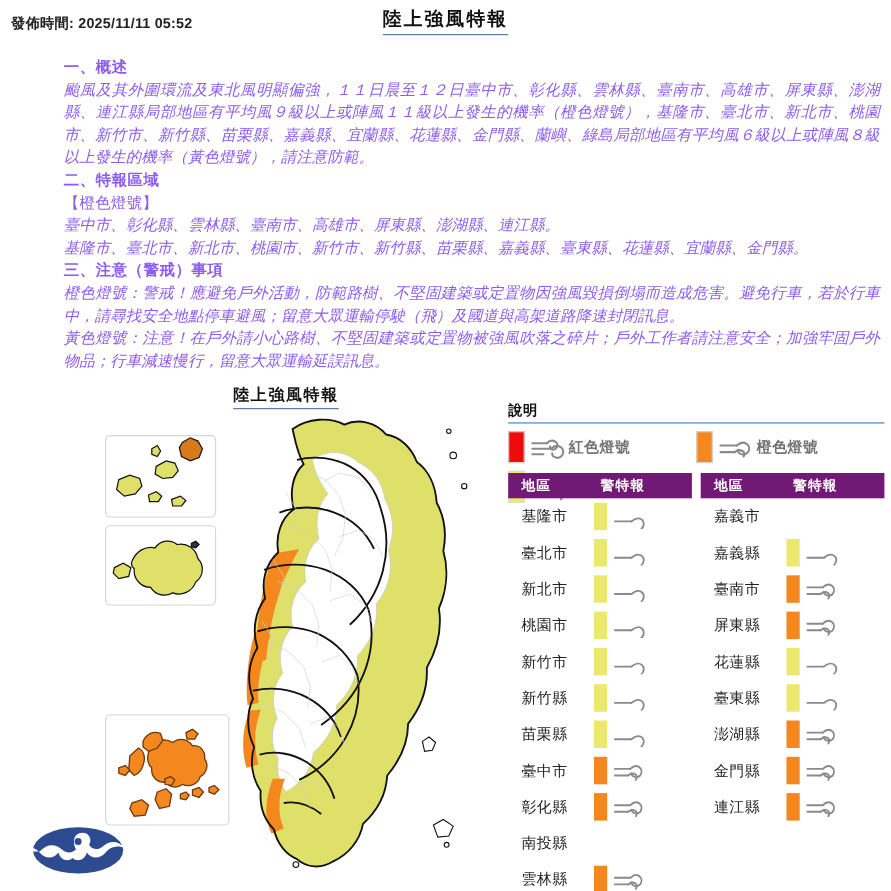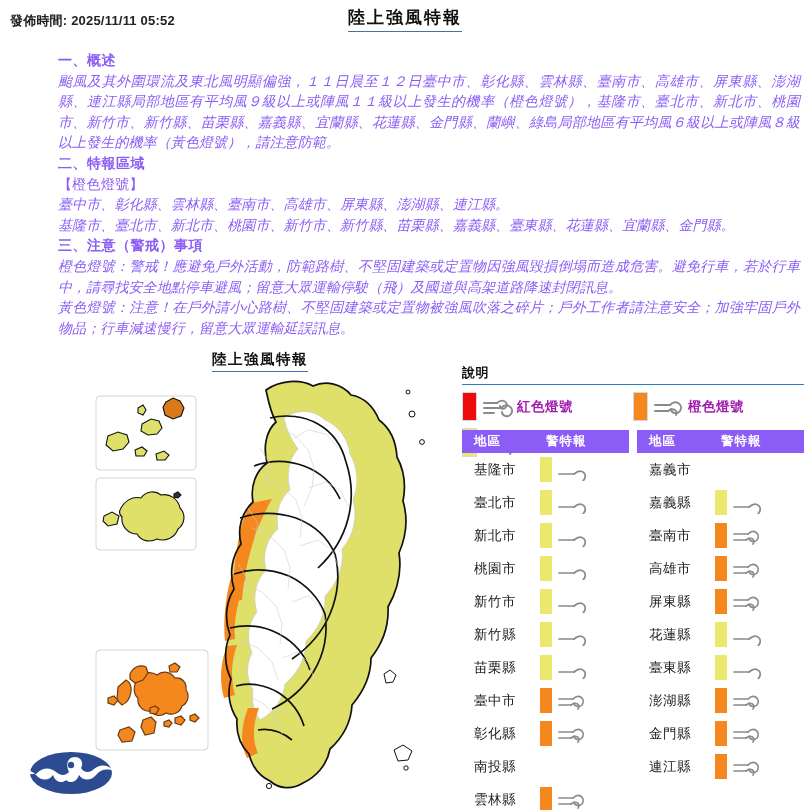--- a/index.html
+++ b/index.html
@@ -57,27 +57,27 @@
   .legend{position:absolute;left:462px;top:364px;width:342px;}
   .legend-title{
     font-size:13px;font-weight:bold;color:#111;padding-bottom:2px;
     border-bottom:1.3px solid #2e7cc4;letter-spacing:.5px;
   }
   .legend-rows{margin-top:7px;}
   .legend-row{display:flex;align-items:center;margin-bottom:7px;}
   .legend-item{display:flex;align-items:center;width:171px;}
   .swatch{width:13px;height:27px;border:1px solid #d9d9d9;flex:0 0 auto;}
   .legend-icon{width:34px;height:24px;margin-left:4px;flex:0 0 auto;}
-  .legend-label{font-size:13.5px;font-weight:bold;color:#a21caf;margin-left:2px;letter-spacing:.5px;}
+  .legend-label{font-size:13.5px;font-weight:bold;color:#737373;margin-left:2px;letter-spacing:.5px;}
 
   
   .tables{position:absolute;left:462px;top:430px;width:342px;display:flex;gap:8px;}
   .tbl{width:167px;}
   .tbl-head{
-    background:#8b5cf6;color:#fff;height:23px;
+    background:#701a75;color:#fff;height:23px;
     display:flex;align-items:center;font-size:12.5px;font-weight:bold;letter-spacing:1px;
   }
   .th-region{width:78px;padding-left:12px;box-sizing:border-box;}
   .th-warn{flex:1;padding-left:6px;}
   .row{height:33px;display:flex;align-items:center;justify-content:center;}
   .cell-region{width:78px;padding-left:12px;box-sizing:border-box;font-size:13.5px;color:#222;letter-spacing:.5px;white-space:nowrap;}
   .cell-warn{flex:1;display:flex;align-items:center;height:100%;}
   .bar{width:12px;height:25px;flex:0 0 auto;}
   .wind{width:30px;height:22px;margin-left:5px;flex:0 0 auto;}
   .cell-warn.empty .bar,.cell-warn.empty .wind{visibility:hidden;}
@@ -500,34 +500,20 @@
                 <g fill="none" stroke="#8a8a8a" stroke-width="1.7" stroke-linecap="round">
                   <path d="M2 9 h14"></path>
                   <path d="M2 15 h12"></path>
                   <path d="M16 9 c6 -6 13 0 9 6 c-3 3 -8 1 -8 -2"></path>
                   <path d="M14 15 c5 -4 10 0 7 4"></path>
                 </g>
               </svg>
             </div>
           </div>
           <div class="row">
-            <div class="cell-region">高雄市</div>
-            <div class="cell-warn">
-              <div class="bar" style="background: rgb(245, 135, 31);"></div>
-              <svg class="wind" viewBox="0 0 30 22">
-                <g fill="none" stroke="#8a8a8a" stroke-width="1.7" stroke-linecap="round">
-                  <path d="M2 9 h14"></path>
-                  <path d="M2 15 h12"></path>
-                  <path d="M16 9 c6 -6 13 0 9 6 c-3 3 -8 1 -8 -2"></path>
-                  <path d="M14 15 c5 -4 10 0 7 4"></path>
-                </g>
-              </svg>
-            </div>
-          </div>
-          <div class="row">
             <div class="cell-region">屏東縣</div>
             <div class="cell-warn">
               <div class="bar" style="background: rgb(245, 135, 31);"></div>
               <svg class="wind" viewBox="0 0 30 22">
                 <g fill="none" stroke="#8a8a8a" stroke-width="1.7" stroke-linecap="round">
                   <path d="M2 9 h14"></path>
                   <path d="M2 15 h12"></path>
                   <path d="M16 9 c6 -6 13 0 9 6 c-3 3 -8 1 -8 -2"></path>
                   <path d="M14 15 c5 -4 10 0 7 4"></path>
                 </g>

